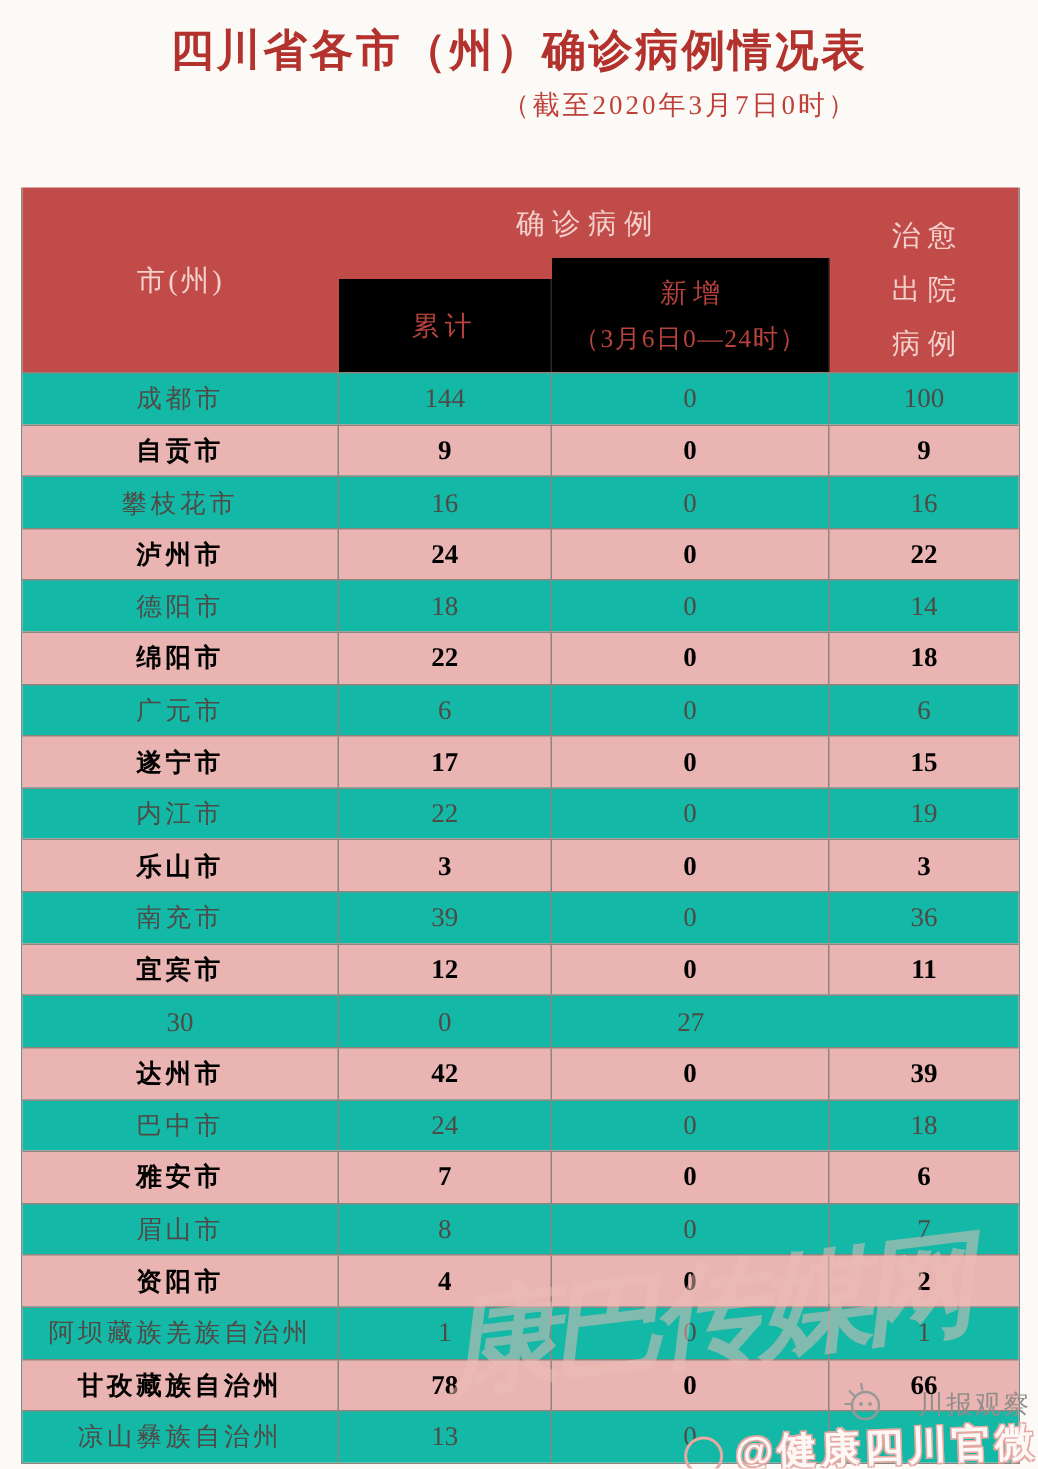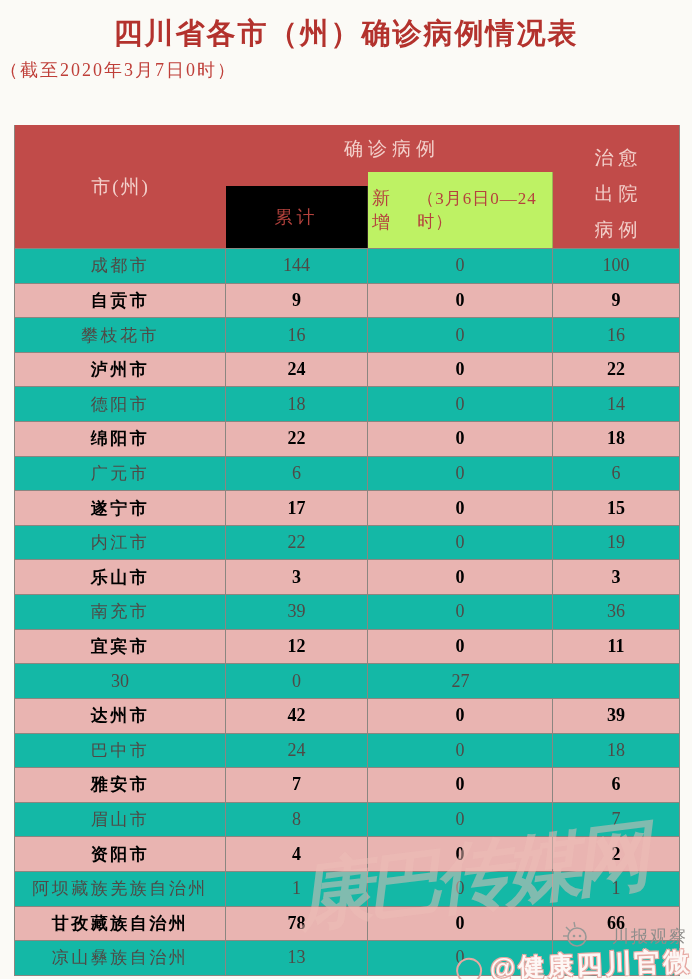--- a/index.html
+++ b/index.html
@@ -7,21 +7,21 @@
     width:692px;height:979px;position:relative;overflow:hidden;
     background:#fbfaf6;
     font-family:"Liberation Serif","DejaVu Serif",serif;
   }
   .page-title{
     position:absolute;left:0;top:14px;width:692px;text-align:center;
     font-family:"Liberation Sans","DejaVu Sans",sans-serif;
     font-weight:bold;font-size:29px;color:#b3322d;letter-spacing:2px;
   }
   .page-subtitle{
-    position:absolute;left:0;top:58px;width:572px;text-align:left;
+    position:absolute;left:0;top:58px;width:572px;text-align:right;
     font-size:18px;color:#bf3f39;letter-spacing:2px;
   }
   .case-table{
     position:absolute;left:14px;top:125px;width:664px;
     border-left:1px solid #8b8680;border-right:1px solid #8b8680;border-bottom:1px solid #8b8680;
     box-sizing:content-box;background:#fdfdfc;
   }
   .thead{
     height:123px;background:#c14b49;position:relative;
     display:grid;
@@ -31,22 +31,22 @@
       "city confirmed confirmed cured"
       "city cum       new       cured";
   }
   .h-city{grid-area:city;display:flex;align-items:center;justify-content:center;
     color:#f3d0cb;font-size:19px;letter-spacing:2px;}
   .h-confirmed{grid-area:confirmed;display:flex;align-items:center;justify-content:center;
     color:#f3d0cb;font-size:19px;letter-spacing:5px;padding-left:5px;}
   .h-cum{grid-area:cum;background:#000000;color:#b5423d;
     display:flex;align-items:center;justify-content:center;
     font-size:18px;letter-spacing:4px;border-right:1px solid rgba(95,70,66,0.55);margin-top:14px;}
-  .h-new{grid-area:new;background:#bef264;color:#b5423d;
-    display:flex;flex-direction:row;align-items:center;justify-content:center;gap:7px;
+  .h-new{grid-area:new;background:#000000;color:#b5423d;
+    display:flex;flex-direction:column;align-items:center;justify-content:center;gap:7px;
     border-right:1px solid rgba(95,70,66,0.35);}
   .h-new-main{font-size:18px;letter-spacing:4px;padding-left:4px;}
   .h-new-period{font-size:17px;letter-spacing:1px;}
   .h-cured{grid-area:cured;display:flex;flex-direction:column;align-items:center;justify-content:flex-end;
     color:#f3d0cb;font-size:19px;line-height:36px;letter-spacing:5px;padding-left:5px;}
   .tbody .row{
     display:grid;grid-template-columns:211px 142px 185px 126px;
     height:34.62px;box-sizing:border-box;border-top:1px solid #8b8680;
     background:#14b8a6;color:#4f4a46;
   }

